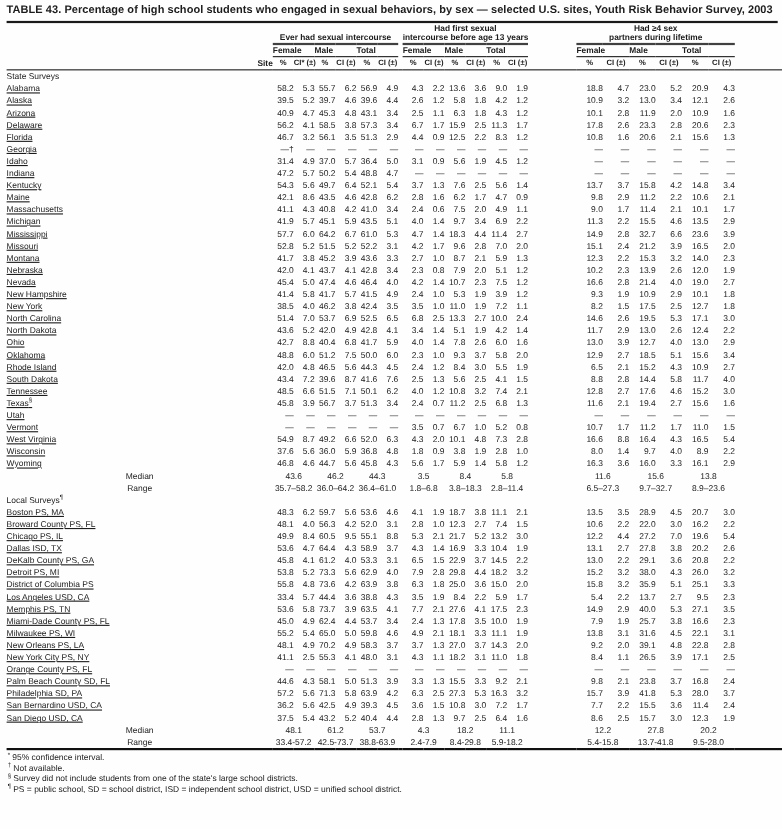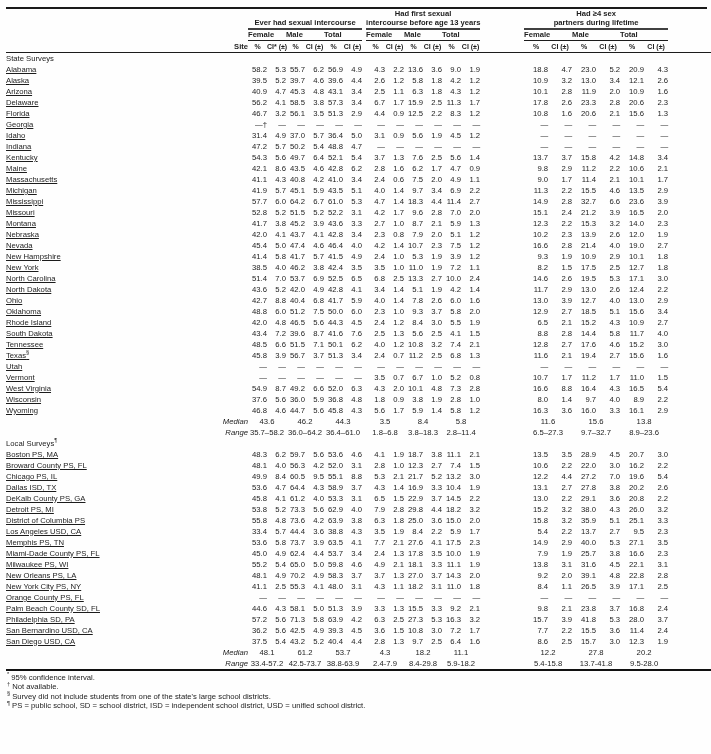--- a/index.html
+++ b/index.html
@@ -28,36 +28,37 @@
     border-bottom:1px solid #1c1c1c; white-space:nowrap;
   }
   tr.hmeasure th { border-bottom:1.6px solid #1c1c1c; font-size:7px; line-height:11px;
     vertical-align:bottom; white-space:nowrap; text-align:center; }
   tr.hmeasure th.hsite { text-align:right; font-size:7.6px; padding-left:1px; }
   tr.hsubrow th.hblank, tr.hgrouprow th.hblank { border-bottom:none; }
 
   
   tbody td { font-size:7.7px; line-height:11px; height:11px; white-space:nowrap; }
   td.sec  { text-align:left; padding-left:1px; }
-  td.lab  { text-align:right; padding-left:1px;font-style:italic; }
+  td.lab  { text-align:center; padding-left:1px; }
   td.site { text-align:left; padding-left:13px;text-decoration:underline; }
   td.v    { text-align:right; padding-right:2px; }
   td.mid  { text-align:center; }
   tr.last td { border-bottom:2.6px solid #111; }
 
   sup { font-size:5.6px; line-height:0; vertical-align:super; }
 
   .footnotes { margin-top:2px; padding-left:1px; }
   .fn { font-size:7.7px; line-height:9.6px; color:#1c1c1c; }
   .fn sup { margin-right:2px; }
 </style>
 </head>
 <body>
 
 <div class="page">
+  <div class="title">TABLE 43. Percentage of high school students who engaged in sexual behaviors, by sex — selected U.S. sites, Youth Risk Behavior Survey, 2003</div>
   <div class="trule"></div>
 
   <table class="t">
     <colgroup id="cols">
         <col style="width:242px">
         <col style="width:19px">
         <col style="width:19px">
         <col style="width:19px">
         <col style="width:19px">
         <col style="width:19px">

